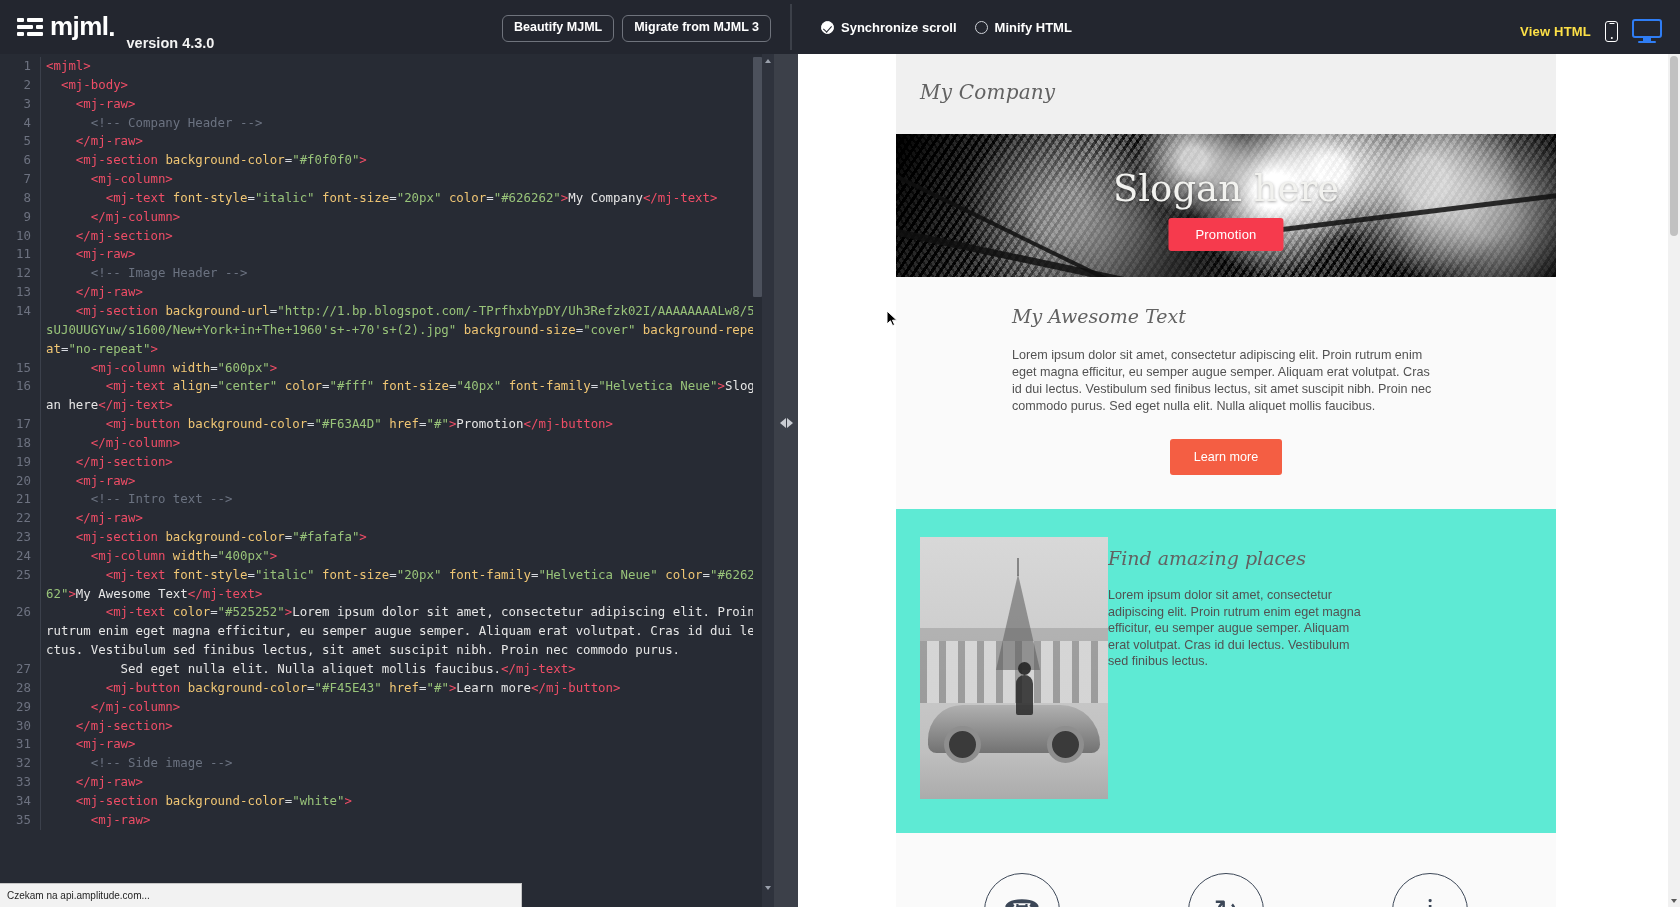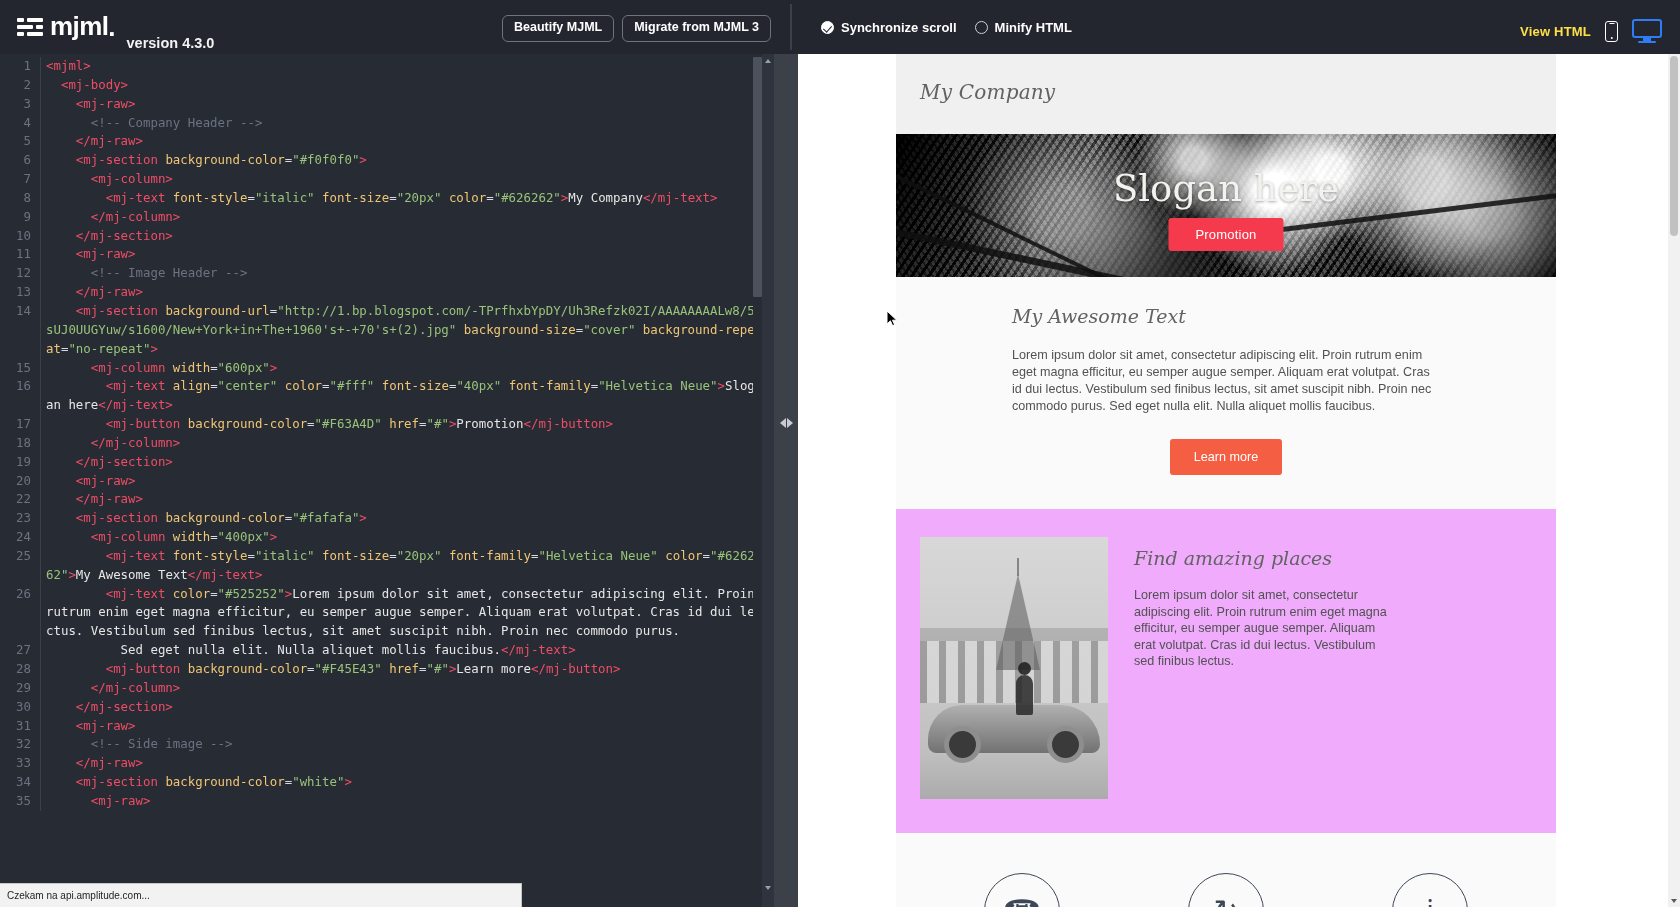--- a/index.html
+++ b/index.html
@@ -226,21 +226,21 @@
     font-size:12.6px; color:#525252; line-height:17px; width:420px;
     margin-left:92px;
   }
   .btn-learn {
     display:block; width:112px; margin:24px auto 0; text-align:center;
     background:#f45e43; color:#fff; font-size:12.6px; padding:11px 0;
     border-radius:3px; cursor:pointer;
   }
   
   .sec-side {
-    background:#f0abfc; padding:28px 24px 34px; display:flex; gap:26px;
+    background:#5eead4; padding:28px 24px 34px; display:flex; 
   }
   .side-photo {
     width:188px; height:262px; flex:none; position:relative; overflow:hidden;
     background:linear-gradient(180deg,#d8d8d8 0%,#c9c9c9 55%,#b9b9b9 100%);
     filter:grayscale(1);
   }
   .eiffel { position:absolute; left:52%; top:14%; transform:translateX(-50%); }
   .eiffel .tower {
     width:0; height:0; border-left:22px solid transparent;
     border-right:22px solid transparent; border-bottom:96px solid rgba(90,90,90,0.55);
@@ -464,20 +464,25 @@
         <span class="ln">19</span>
         <span class="ln-gut"></span>
         <span class="code"><span class="eq">    </span><span class="t">&lt;/mj-section&gt;</span></span>
       </div>
       <div class="ln-row">
         <span class="ln">20</span>
         <span class="ln-gut"></span>
         <span class="code"><span class="eq">    </span><span class="t">&lt;mj-raw&gt;</span></span>
       </div>
       <div class="ln-row">
+        <span class="ln">21</span>
+        <span class="ln-gut"></span>
+        <span class="code"><span class="eq">      </span><span class="c">&lt;!-- Intro text --&gt;</span></span>
+      </div>
+      <div class="ln-row">
         <span class="ln">22</span>
         <span class="ln-gut"></span>
         <span class="code"><span class="eq">    </span><span class="t">&lt;/mj-raw&gt;</span></span>
       </div>
       <div class="ln-row">
         <span class="ln">23</span>
         <span class="ln-gut"></span>
         <span class="code"><span class="eq">    </span><span class="t">&lt;mj-section </span><span class="a">background-color</span><span class="eq">=</span><span class="s">"#fafafa"</span><span class="t">&gt;</span></span>
       </div>
       <div class="ln-row">

